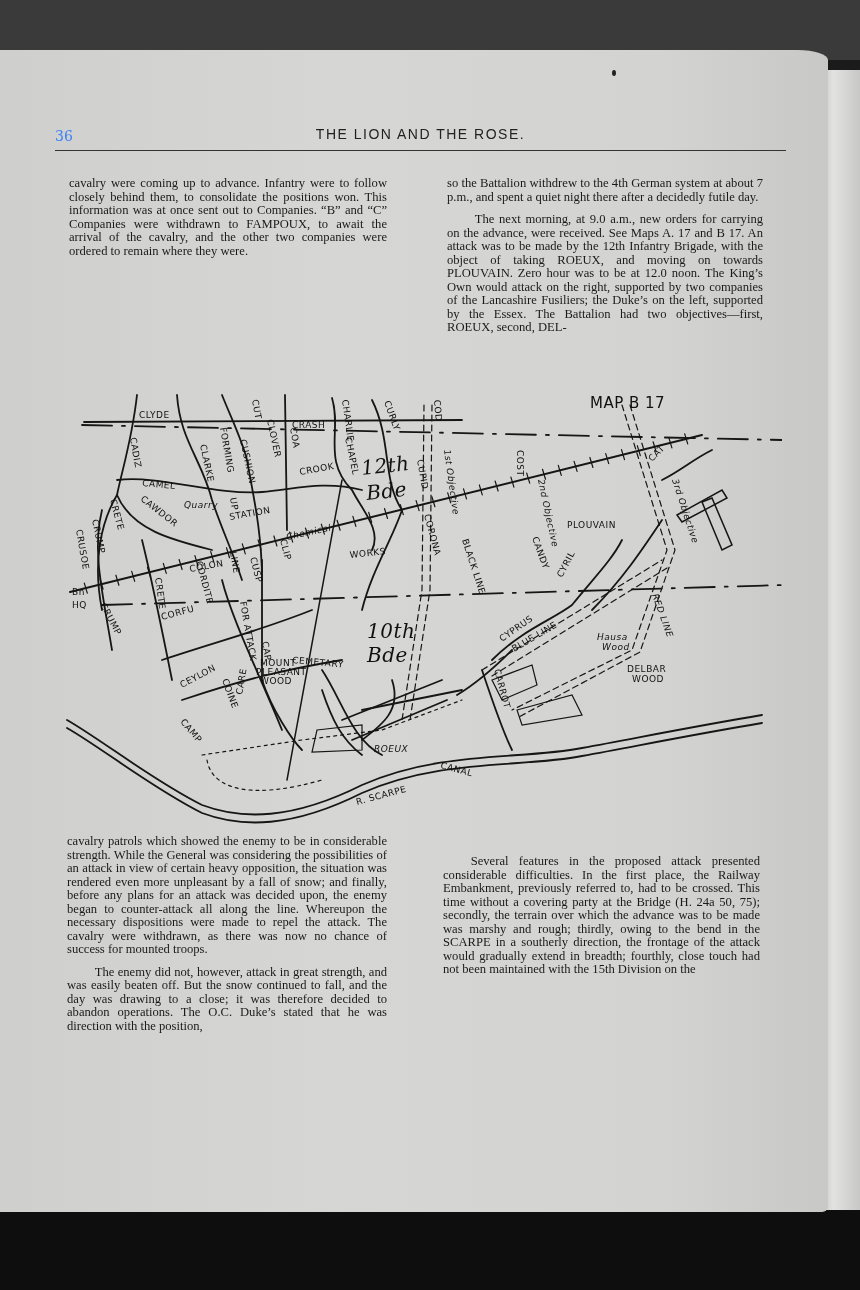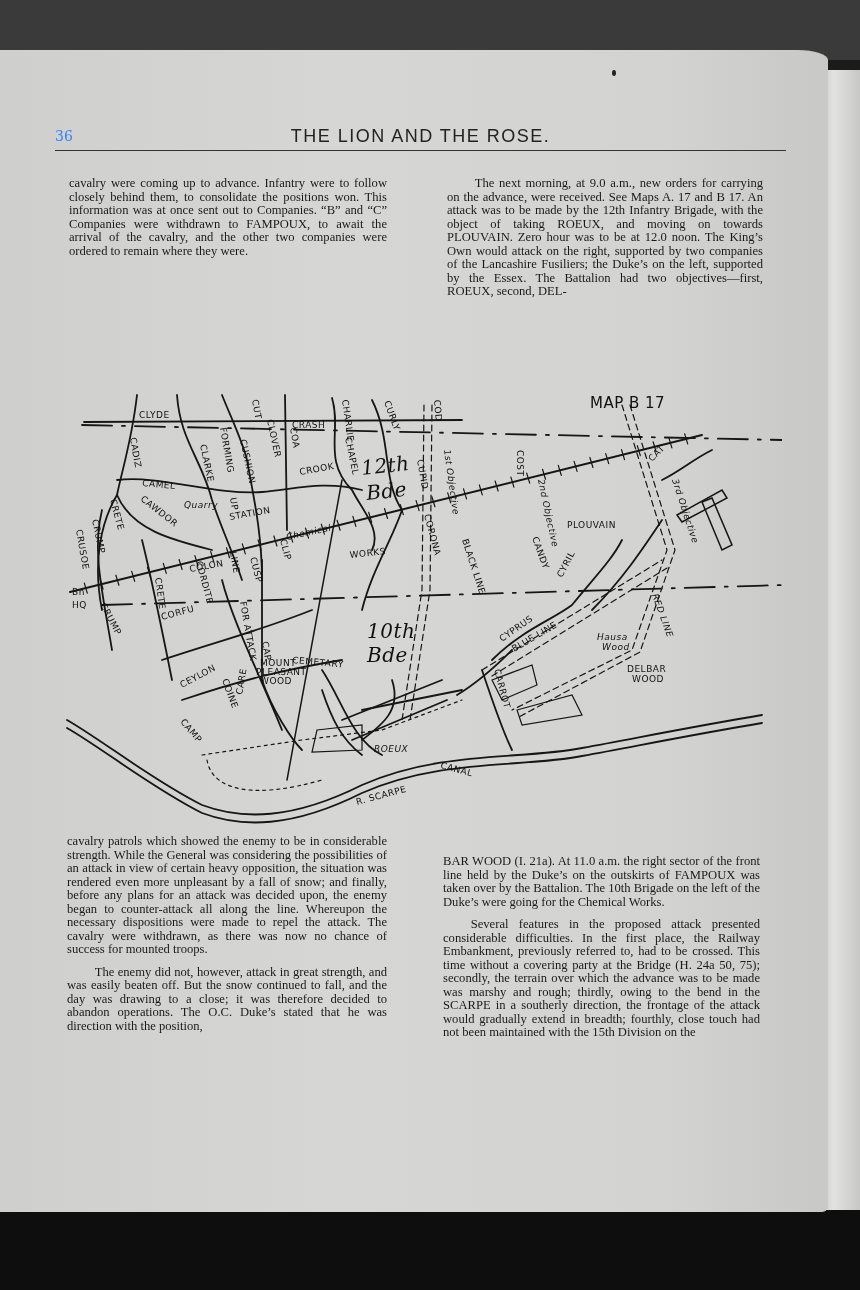--- a/index.html
+++ b/index.html
@@ -22,21 +22,21 @@
     background:linear-gradient(90deg,#bdbdbb,#e2e2e0 40%,#c6c6c4);
     border-left:1px solid #999;
   }
   .header {
     position:absolute; left:55px; top:126px; width:731px; height:24px;
     border-bottom:1.5px solid #333;
   }
   .page-number { position:absolute; left:0; top:2px; font-size:14px; color:#3b82f6; }
   .running-title {
     position:absolute; left:0; width:100%; top:0; text-align:center;
-    font-family:"Liberation Sans", sans-serif; font-size:18px; letter-spacing:1.5px; color:#222;
+    font-family:"Liberation Sans", sans-serif; font-size:14px; letter-spacing:1.5px; color:#222;
   }
   .col {
     position:absolute; font-size:12.6px; line-height:13.5px; color:#1a1a1a;
     text-align:justify; font-family:"Liberation Serif", serif;
   }
   .col p { margin:9px; }
   .col p.indent { text-indent:2.2em; }
   .col-tl { left:60px; top:168px; width:336px; }
   .col-tr { left:438px; top:168px; width:334px; }
   .col-bl { left:58px; top:826px; width:338px; }
@@ -60,20 +60,21 @@
 <div class="header">
   <span class="page-number">36</span>
   <span class="running-title">THE LION AND THE ROSE.</span>
 </div>
 
 <div class="col col-tl">
   <p>cavalry were coming up to advance. Infantry were to follow closely behind them, to consolidate the positions won. This information was at once sent out to Companies. “B” and “C” Companies were withdrawn to FAMPOUX, to await the arrival of the cavalry, and the other two companies were ordered to remain where they were.</p>
 </div>
 
 <div class="col col-tr">
+  <p>so the Battalion withdrew to the 4th German system at about 7 p.m., and spent a quiet night there after a decidedly futile day.</p>
   <p class="indent">The next morning, at 9.0 a.m., new orders for carrying on the advance, were received. See Maps A. 17 and B 17. An attack was to be made by the 12th Infantry Brigade, with the object of taking ROEUX, and moving on towards PLOUVAIN. Zero hour was to be at 12.0 noon. The King’s Own would attack on the right, supported by two companies of the Lancashire Fusiliers; the Duke’s on the left, supported by the Essex. The Battalion had two objectives—first, ROEUX, second, DEL-</p>
 </div>
 
 <div class="map-figure">
   <svg viewBox="0 0 720 450" fill="none" stroke="#161616" stroke-width="1.8" stroke-linecap="round">
 
     <path d="M5 340 C40 360, 90 400, 140 425 C180 440, 230 440, 300 405 C380 370, 460 380, 520 368 C590 355, 640 345, 700 335"></path>
     <path d="M5 348 C40 368, 90 408, 140 433 C180 448, 230 448, 300 413 C380 378, 460 388, 520 376 C590 363, 640 353, 700 343"></path>
 
     <path d="M8 212 L640 55" stroke-width="2"></path>
@@ -243,17 +244,16 @@
     </g>
   </svg>
 </div>
 
 <div class="col col-bl">
   <p>cavalry patrols which showed the enemy to be in considerable strength. While the General was considering the possibilities of an attack in view of certain heavy opposition, the situation was rendered even more unpleasant by a fall of snow; and finally, before any plans for an attack was decided upon, the enemy began to counter-attack all along the line. Whereupon the necessary dispositions were made to repel the attack. The cavalry were withdrawn, as there was now no chance of success for mounted troops.</p>
   <p class="indent">The enemy did not, however, attack in great strength, and was easily beaten off. But the snow continued to fall, and the day was drawing to a close; it was therefore decided to abandon operations. The O.C. Duke’s stated that he was direction with the position,</p>
 </div>
 
 <div class="col col-br">
-  <p>BAR WOOD (I. 21a). At 11.0 a.m. the right sector of the front line held by the Duke’s on the outskirts of FAMPOUX was taken over by the Battalion. The 10th Brigade on the left of the Duke’s were going for the Chemical Works.</p>
   <p class="indent">Several features in the proposed attack presented considerable difficulties. In the first place, the Railway Embankment, previously referred to, had to be crossed. This time without a covering party at the Bridge (H. 24a 50, 75); secondly, the terrain over which the advance was to be made was marshy and rough; thirdly, owing to the bend in the SCARPE in a southerly direction, the frontage of the attack would gradually extend in breadth; fourthly, close touch had not been maintained with the 15th Division on the</p>
 </div>
 
 <div class="spot" style="left:612px; top:70px;"></div>
 
 </body></html>

